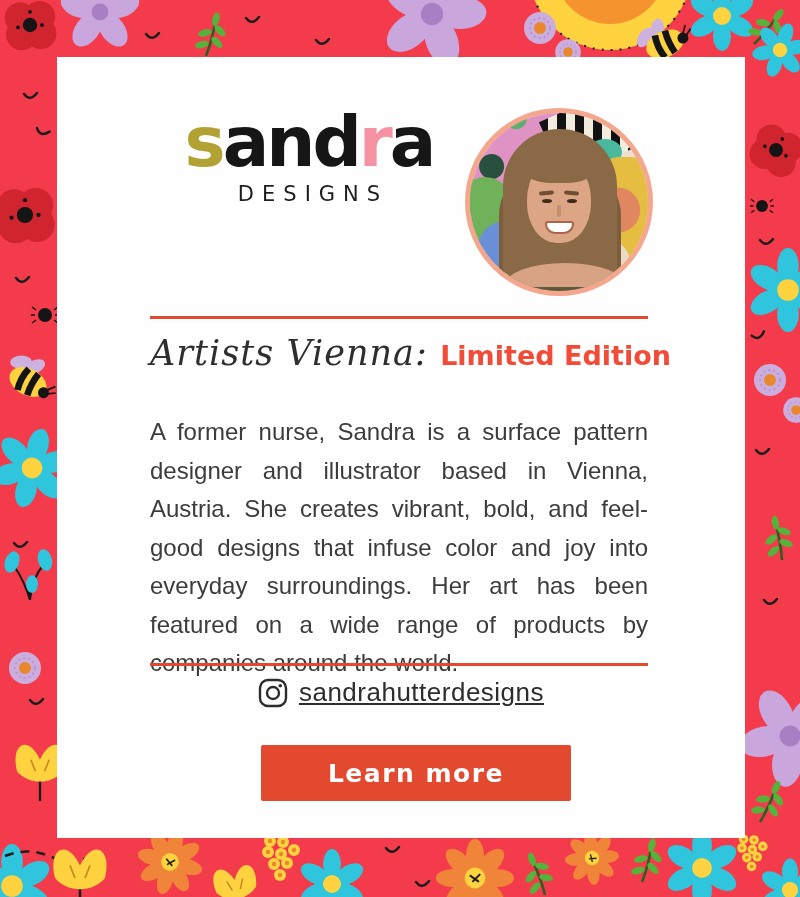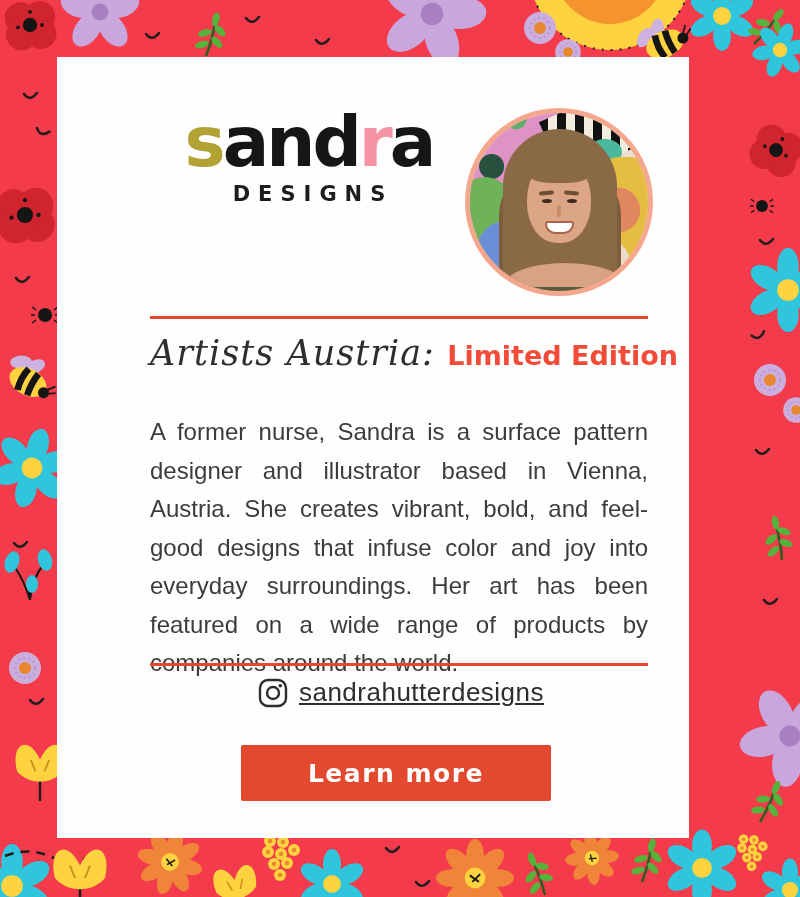--- a/index.html
+++ b/index.html
@@ -5,32 +5,32 @@
   html,body{margin:0;padding:0;}
   body{
     width:800px;height:897px;position:relative;overflow:hidden;
     font-family:"Liberation Sans",sans-serif;
   }
   .stage{position:absolute;inset:0;background:#f43b4b;}
   .bg-pattern{position:absolute;inset:0;display:block;}
 
   
   .card{
-    position:absolute;left:57px;top:57px;width:632px;height:781px;
+    position:absolute;left:57px;top:57px;width:688px;height:781px;
     background:#fefefe;
   }
 
   
   .logo-block{position:absolute;left:96px;top:52px;width:312px;text-align:center;}
   .logo-line{
     font-family:"DejaVu Sans",sans-serif;font-weight:bold;
     font-size:69px;line-height:66px;letter-spacing:-3px;white-space:nowrap;
   }
   .logo-subtitle{
-    margin-top:7px;font-family:"DejaVu Sans",sans-serif;font-weight:bold;
+    margin-top:7px;font-family:"DejaVu Sans",sans-serif;font-weight:normal;
     font-size:21px;letter-spacing:8px;color:#1d1d1d;padding-left:8px;
   }
 
   
   .photo-circle{
     position:absolute;left:408px;top:51px;width:188px;height:188px;
     box-sizing:border-box;border:5px solid #f5a78d;border-radius:50%;
     overflow:hidden;background:#ecdfcf;
   }
   .photo-circle *{position:absolute;}
@@ -91,21 +91,21 @@
   .social-row{
     position:absolute;left:0;top:620px;width:688px;
     display:flex;align-items:center;justify-content:center;gap:11px;
     cursor:pointer;
   }
   .ig-icon{width:30px;height:30px;display:block;}
   .handle{font-size:26px;color:#2d2d2d;letter-spacing:0.5px;text-decoration:underline;}
 
   
   .cta{
-    position:absolute;left:184px;top:688px;width:310px;height:56px;
+    position:absolute;left:204px;top:688px;width:310px;height:56px;
     border:none;border-radius:2px;background:#e2492f;cursor:pointer;
     display:flex;align-items:center;justify-content:center;
   }
   .cta span{
     color:#ffffff;font-family:"DejaVu Sans",sans-serif;font-weight:bold;
     font-size:25px;letter-spacing:1.5px;
   }
 </style>
 </head>
 <body>
@@ -310,21 +310,21 @@
         <div class="eye-l"></div>
         <div class="eye-r"></div>
         <div class="nose"></div>
         <div class="smile"></div>
       </div>
     </div>
 
     <div class="divider top" style="background-color: rgb(226, 73, 47);"></div>
 
     <div class="series-row">
-      <span class="series-script">Artists Austria:</span>
+      <span class="series-script">Artists Vienna:</span>
       <span class="series-highlight" style="color: rgb(242, 75, 56);">Limited Edition</span>
     </div>
 
     <p class="bio" style="color: rgb(60, 60, 60);">A former nurse, Sandra is a surface pattern designer and illustrator based in Vienna, Austria. She creates vibrant, bold, and feel-good designs that infuse color and joy into everyday surroundings. Her art has been featured on a wide range of products by companies around the world.</p>
 
     <div class="divider bottom" style="background-color: rgb(226, 73, 47);"></div>
 
     <div class="social-row">
       <svg class="ig-icon" viewBox="0 0 30 30" aria-hidden="true">
         <rect x="2" y="2" width="26" height="26" rx="8" fill="none" stroke="#2d2d2d" stroke-width="2.4"></rect>

